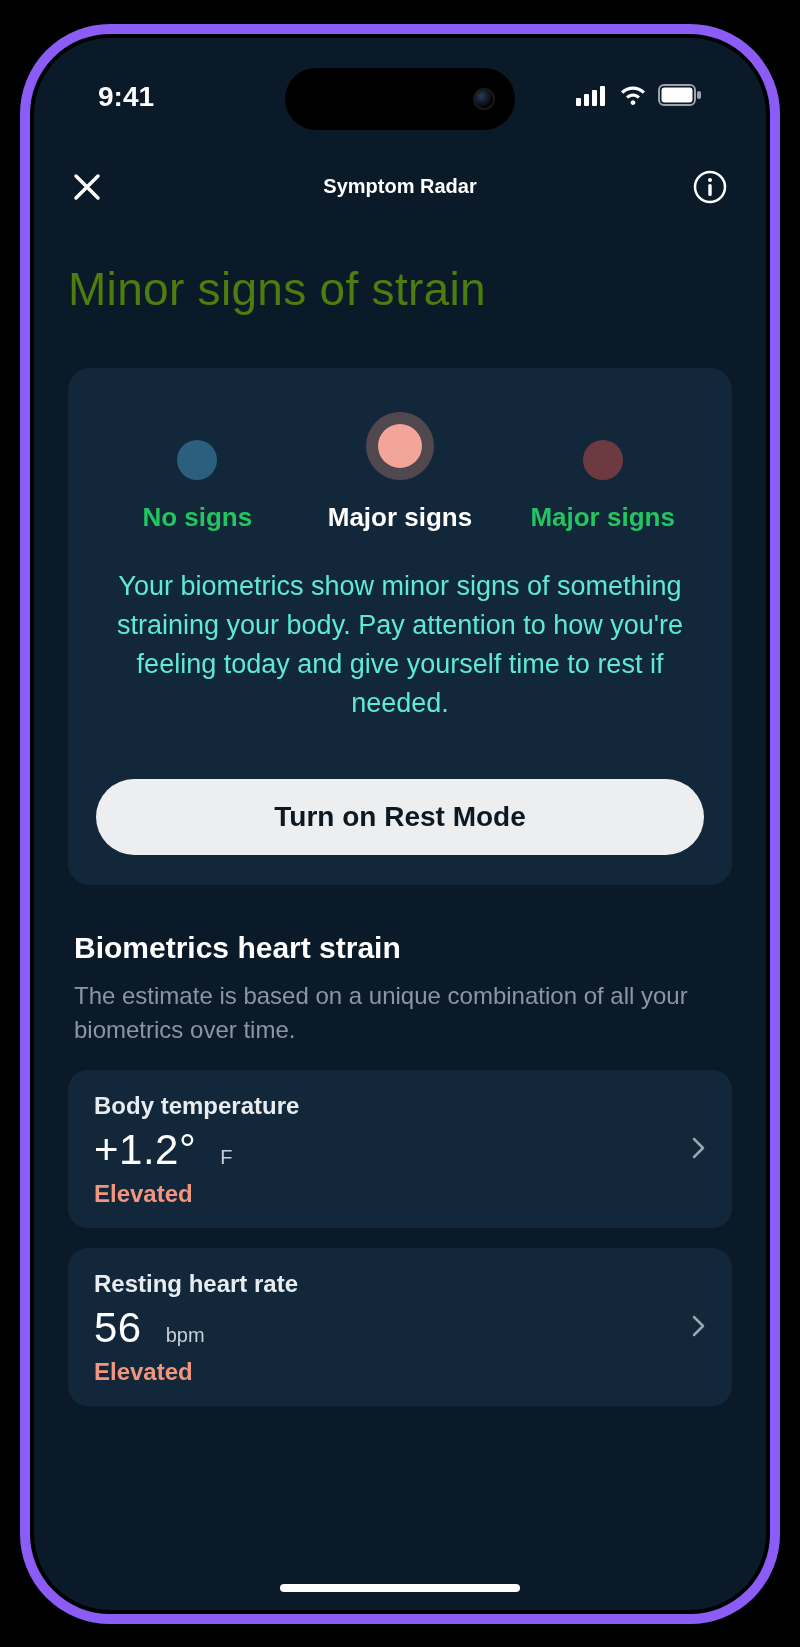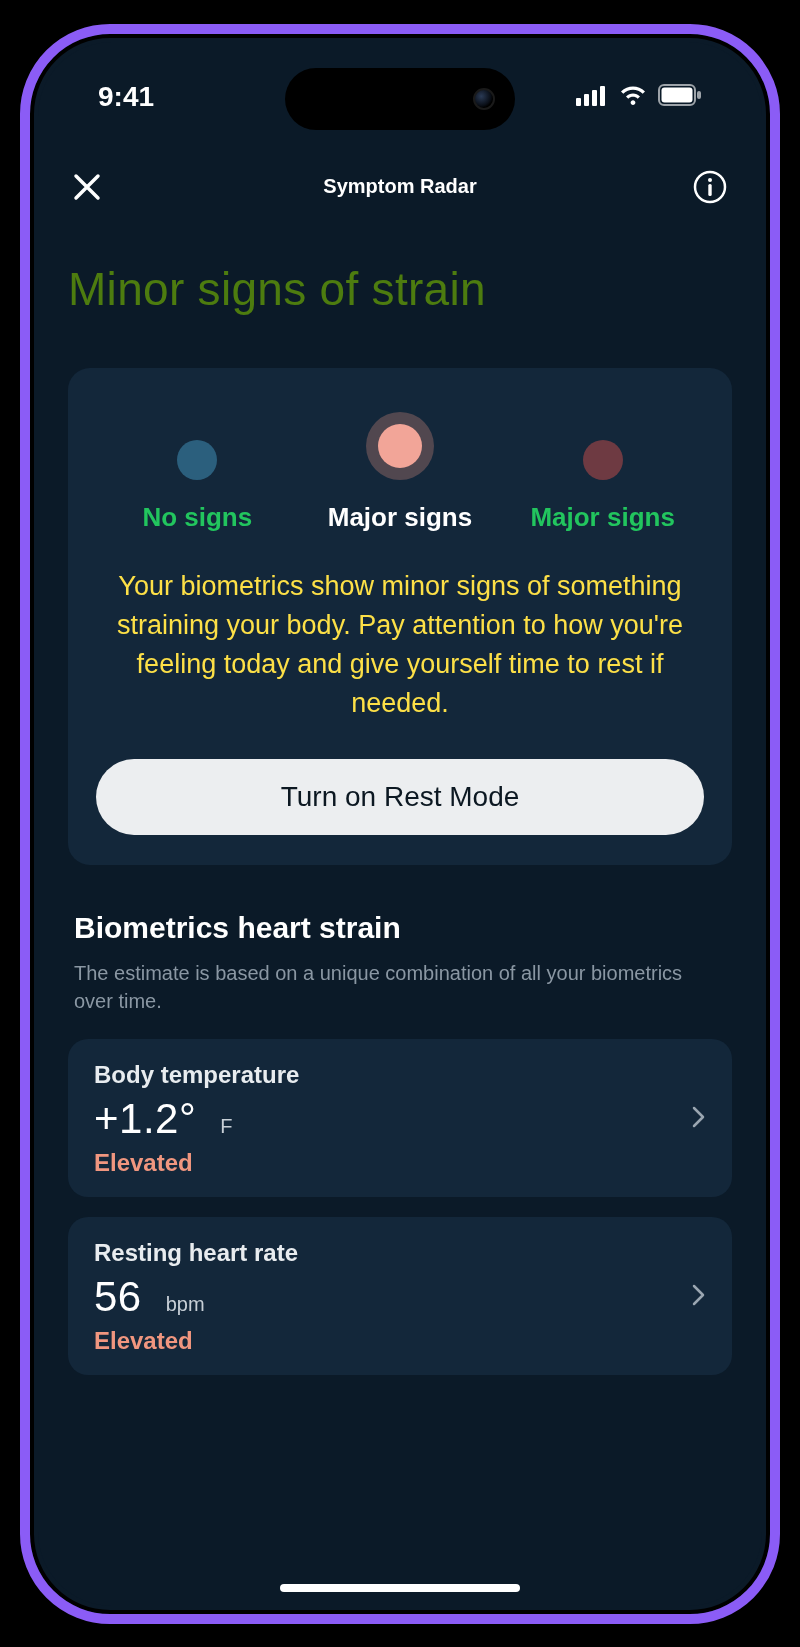--- a/index.html
+++ b/index.html
@@ -118,49 +118,49 @@
     width:68px; height:68px; border-radius:50%;
     background: rgba(243,154,138,0.28);
     display:flex; align-items:center; justify-content:center;
   }
   .dot-minor { width:44px; height:44px; border-radius:50%; background:#f2a598; }
   .dot-major { background:#6e3a42; }
   .level-label { font-size:26px; font-weight:600; }
   .label-dim { color:#22c55e; }
   .label-active { color:#fff; }
   .card-desc {
-    color:#fde047;
+    color:#5eead4;
     font-size:27px;
     line-height:1.45;
     text-align:center;
     padding: 0 8px;
-    margin-bottom: 36px;
+    margin-bottom: 56px;
   }
   .rest-btn {
     width:100%;
     background:#eceef0;
     color:#0c1822;
     border:none;
     border-radius: 40px;
     font-size:28px;
-    font-weight:400;
+    font-weight:700;
     padding: 22px 0;
     cursor:pointer;
   }
   .section-title {
     color:#fff;
     font-size:30px;
     font-weight:700;
     margin-top: 46px;
     margin-bottom: 14px;
     padding: 0 6px;
   }
   .section-sub {
     color:#8a97a3;
-    font-size:20px;
+    font-size:24px;
     line-height:1.4;
     padding: 0 6px;
     margin-bottom: 24px;
   }
   .metric-card {
     background:#13273a;
     border-radius:20px;
     padding: 22px 26px 20px 26px;
     display:flex;
     align-items:center;

